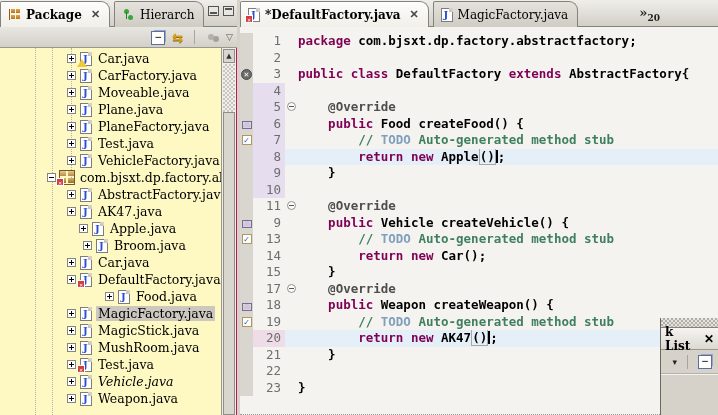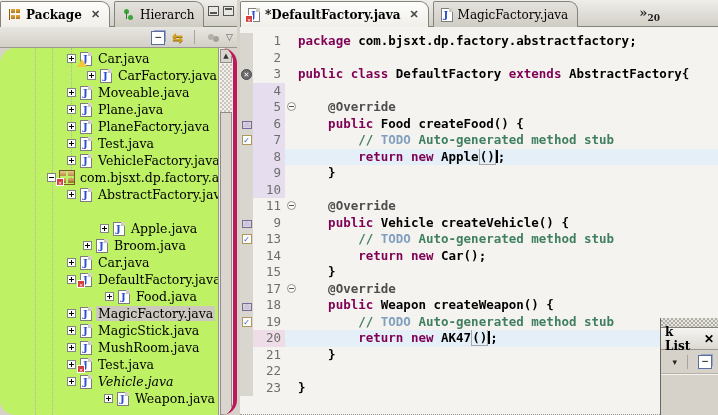--- a/index.html
+++ b/index.html
@@ -112,21 +112,21 @@
   .left-panel { position:absolute; left:0; top:0; width:237px; height:415px; }
   .left-panel .minmax-group { position:absolute; right:3px; top:6px; display:flex; gap:4px; }
   .view-toolbar {
     position:absolute; top:27px; left:0; right:0; height:21px;
     background:linear-gradient(#e8e6e1,#d3d0c8);
     border-bottom:1px solid #9a978f;
     display:flex; align-items:center; justify-content:flex-end; padding-right:4px; gap:6px;
   }
   .tree {
     position:absolute; top:48px; left:0; right:0; bottom:0;
-    background:#bef264; overflow:hidden; border-right:4px solid #be185d;border-radius:15px;
+    background:#fef9c3; overflow:hidden; border-right:1px solid #be185d;
   }
   .tree-guide { position:absolute; width:1px; border-left:1px dotted #b5b2aa; top:0; bottom:0; }
   .tree-row { position:absolute; left:0; right:15px; height:17px; display:flex; align-items:center; gap:4px; white-space:nowrap; overflow:hidden; }
   .tree-row .lbl { padding:0 2px; font-size:12.5px; }
   .tree-row.selected .lbl { background:#ccc8c0; }
   .tree-scroll { position:absolute; right:0; top:0; width:15px; bottom:0; border-left:1px solid #9a978f; background:#efede8; }
   .tree-scroll .arrow {
     position:absolute; top:1px; left:1px; right:1px; height:14px; background:#d9d6cf;
     border:1px solid #8f8d85; font-size:7px; text-align:center; line-height:13px; color:#333;
   }
@@ -199,21 +199,21 @@
       <div class="tree-guide" style="left:35px"></div>
       <div class="tree-guide" style="left:52px"></div>
       <div class="tree-guide" style="left:71px; bottom:auto; height:130px"></div>
       <div class="tree-row" style="top: 2px; padding-left: 67px;">
           <span class="expander plus"></span>
           <span class="jfile">
             <span class="ov ov-warning"></span>
           </span>
           <span class="lbl">Car.java</span>
         </div>
-        <div class="tree-row" style="top: 19px; padding-left: 67px; margin-left: 20px;">
+        <div class="tree-row" style="top: 19px; padding-left: 67px;">
           <span class="expander plus"></span>
           <span class="jfile"></span>
           <span class="lbl">CarFactory.java</span>
         </div>
         <div class="tree-row" style="top: 36px; padding-left: 67px;">
           <span class="expander plus"></span>
           <span class="jfile"></span>
           <span class="lbl">Moveable.java</span>
         </div>
         <div class="tree-row" style="top: 53px; padding-left: 67px;">
@@ -241,21 +241,26 @@
           <span class="pkgicon">
             <span class="ov ov-error"></span>
           </span>
           <span class="lbl">com.bjsxt.dp.factory.ab</span>
         </div>
         <div class="tree-row" style="top: 138px; padding-left: 67px;">
           <span class="expander plus"></span>
           <span class="jfile"></span>
           <span class="lbl">AbstractFactory.java</span>
         </div>
-        <div class="tree-row" style="top: 172px; padding-left: 100px;">
+        <div class="tree-row" style="top: 155px; padding-left: 67px;">
+          <span class="expander plus"></span>
+          <span class="jfile"></span>
+          <span class="lbl">AK47.java</span>
+        </div>
+        <div class="tree-row" style="top: 172px; padding-left: 79px;">
           <span class="expander plus"></span>
           <span class="jfile"></span>
           <span class="lbl">Apple.java</span>
         </div>
         <div class="tree-row" style="top: 189px; padding-left: 67px; margin-left: 16px;">
           <span class="expander plus"></span>
           <span class="jfile"></span>
           <span class="lbl">Broom.java</span>
         </div>
         <div class="tree-row" style="top: 206px; padding-left: 67px;">
@@ -295,21 +300,21 @@
           <span class="jfile">
             <span class="ov ov-error"></span>
           </span>
           <span class="lbl">Test.java</span>
         </div>
         <div class="tree-row" style="top: 325px; padding-left: 67px; font-style: italic;">
           <span class="expander plus"></span>
           <span class="jfile"></span>
           <span class="lbl">Vehicle.java</span>
         </div>
-        <div class="tree-row" style="top: 342px; padding-left: 104px;">
+        <div class="tree-row" style="top: 342px; padding-left: 67px;">
           <span class="expander plus"></span>
           <span class="jfile"></span>
           <span class="lbl">Weapon.java</span>
         </div>
         <div class="tree-scroll">
         <div class="arrow">▲</div>
         <div class="track"></div>
         <div class="thumb"></div>
       </div>
     </div>

